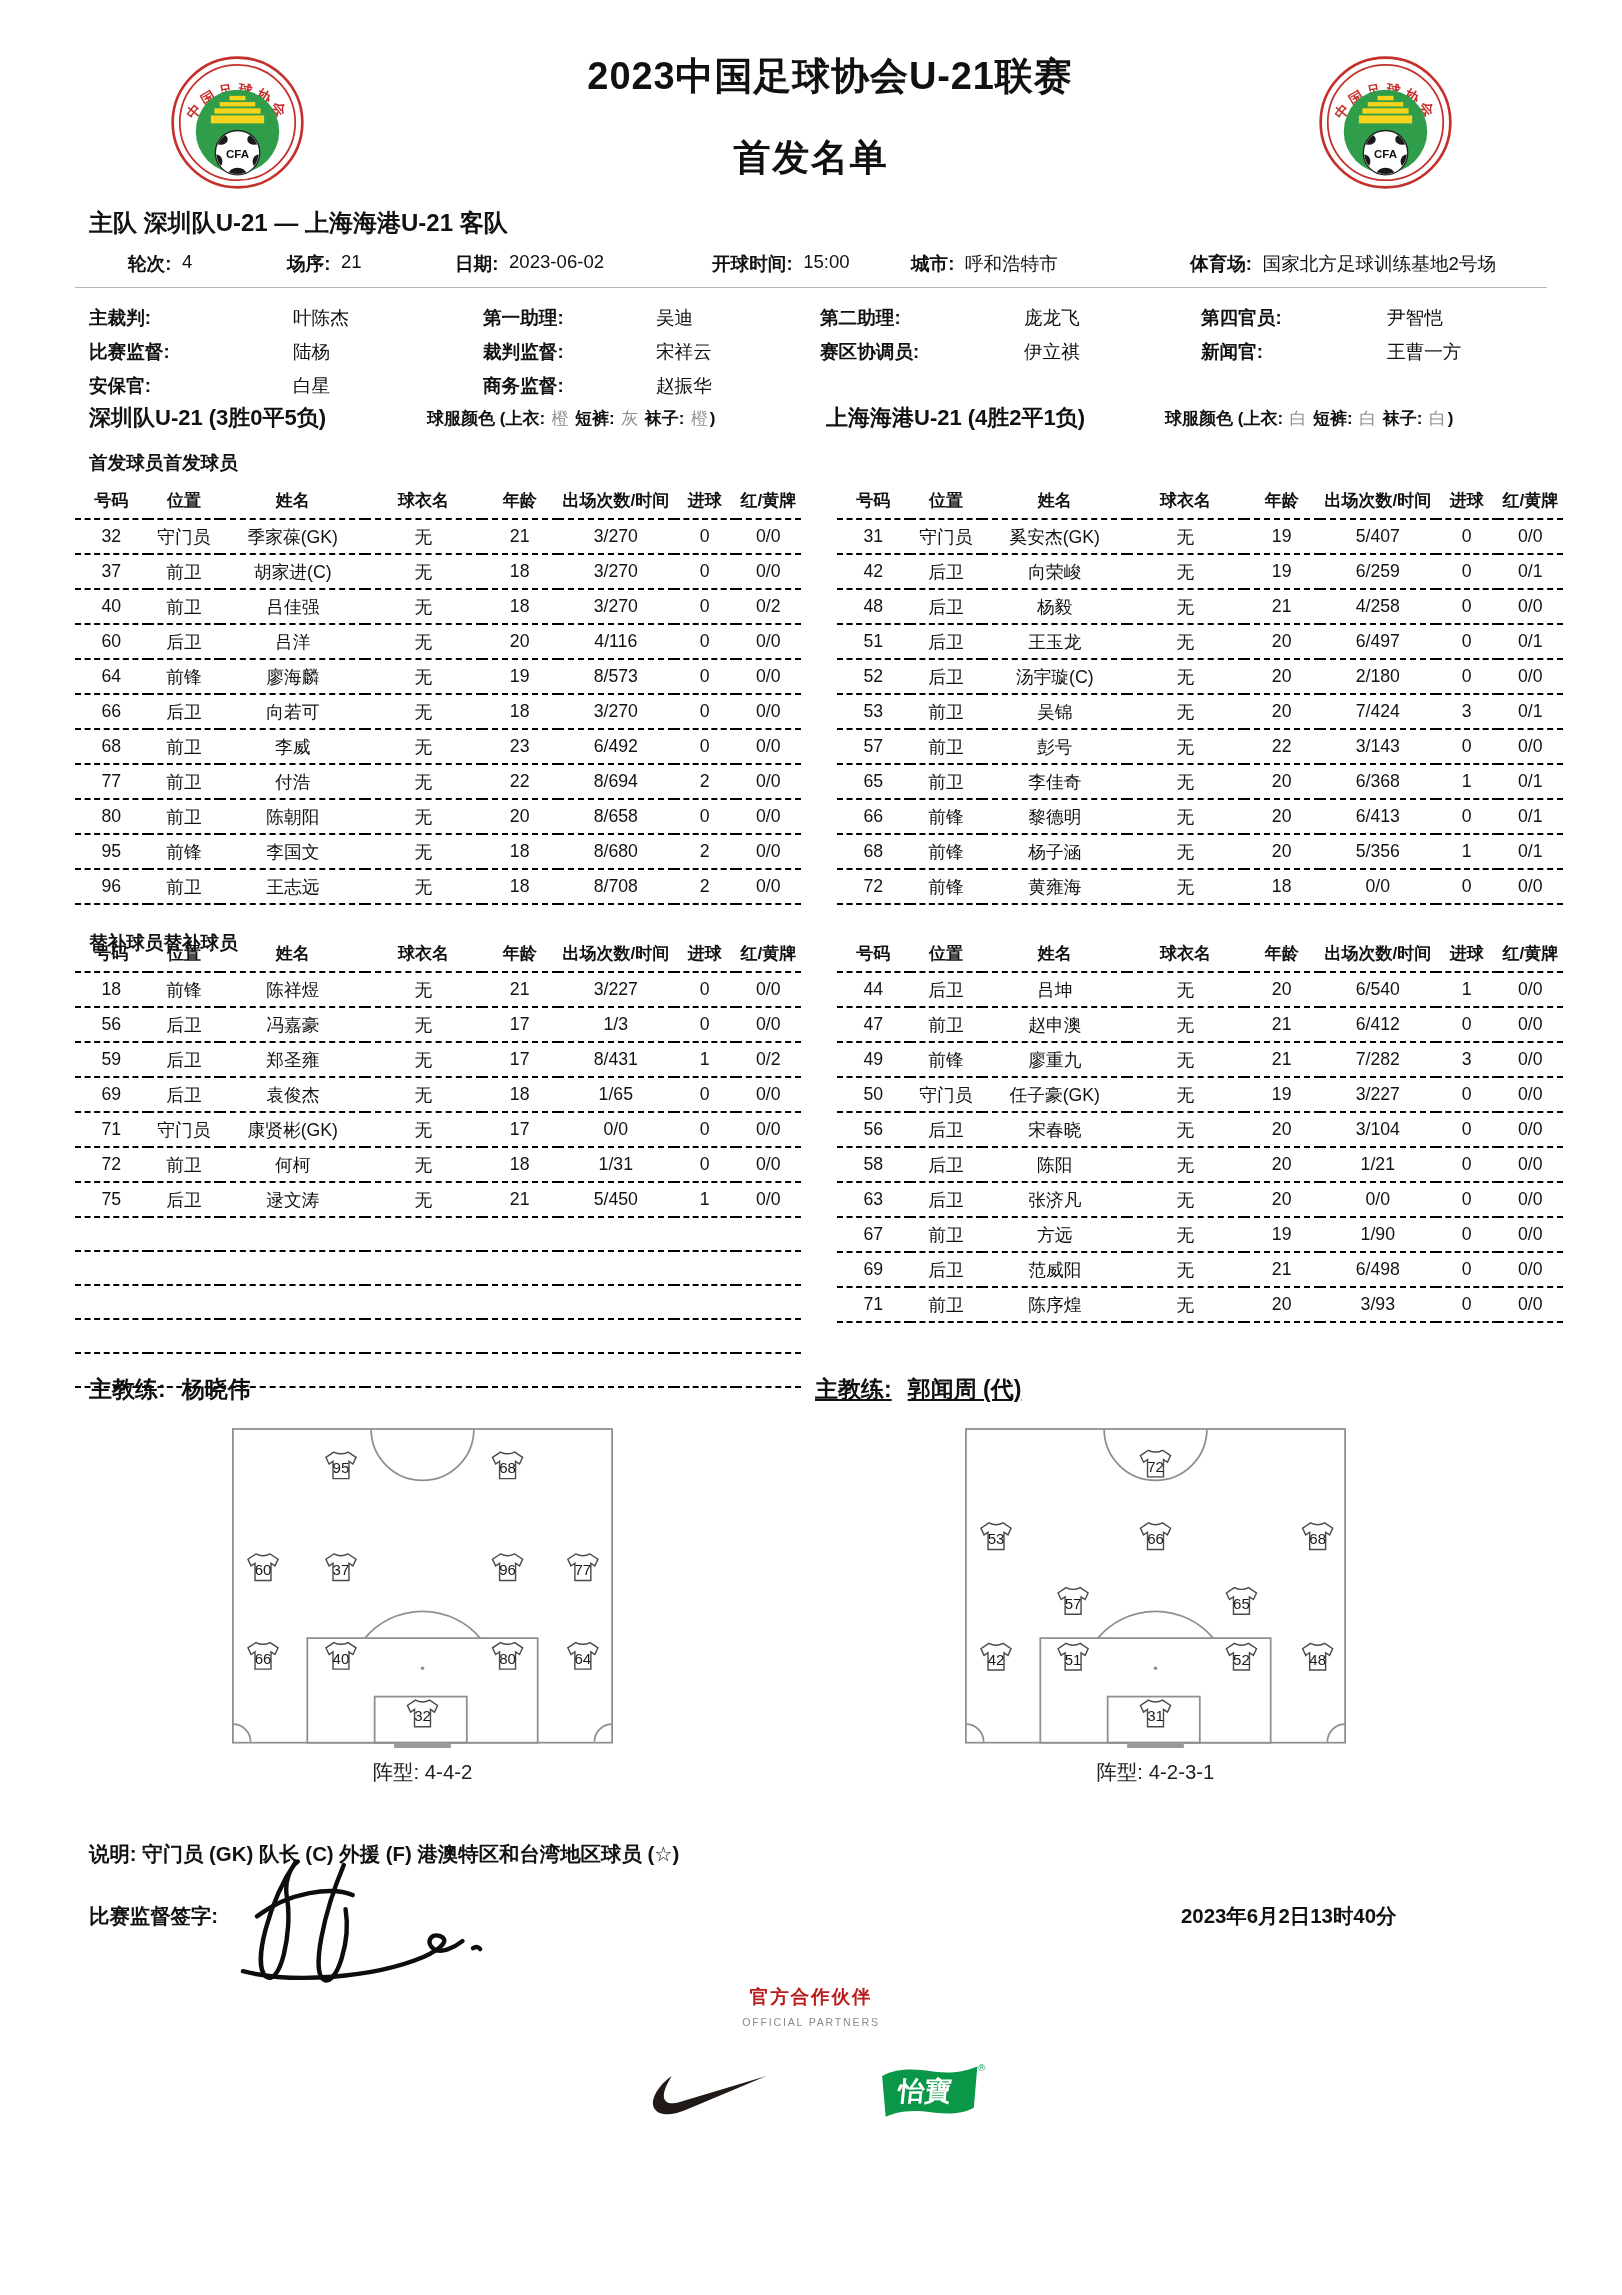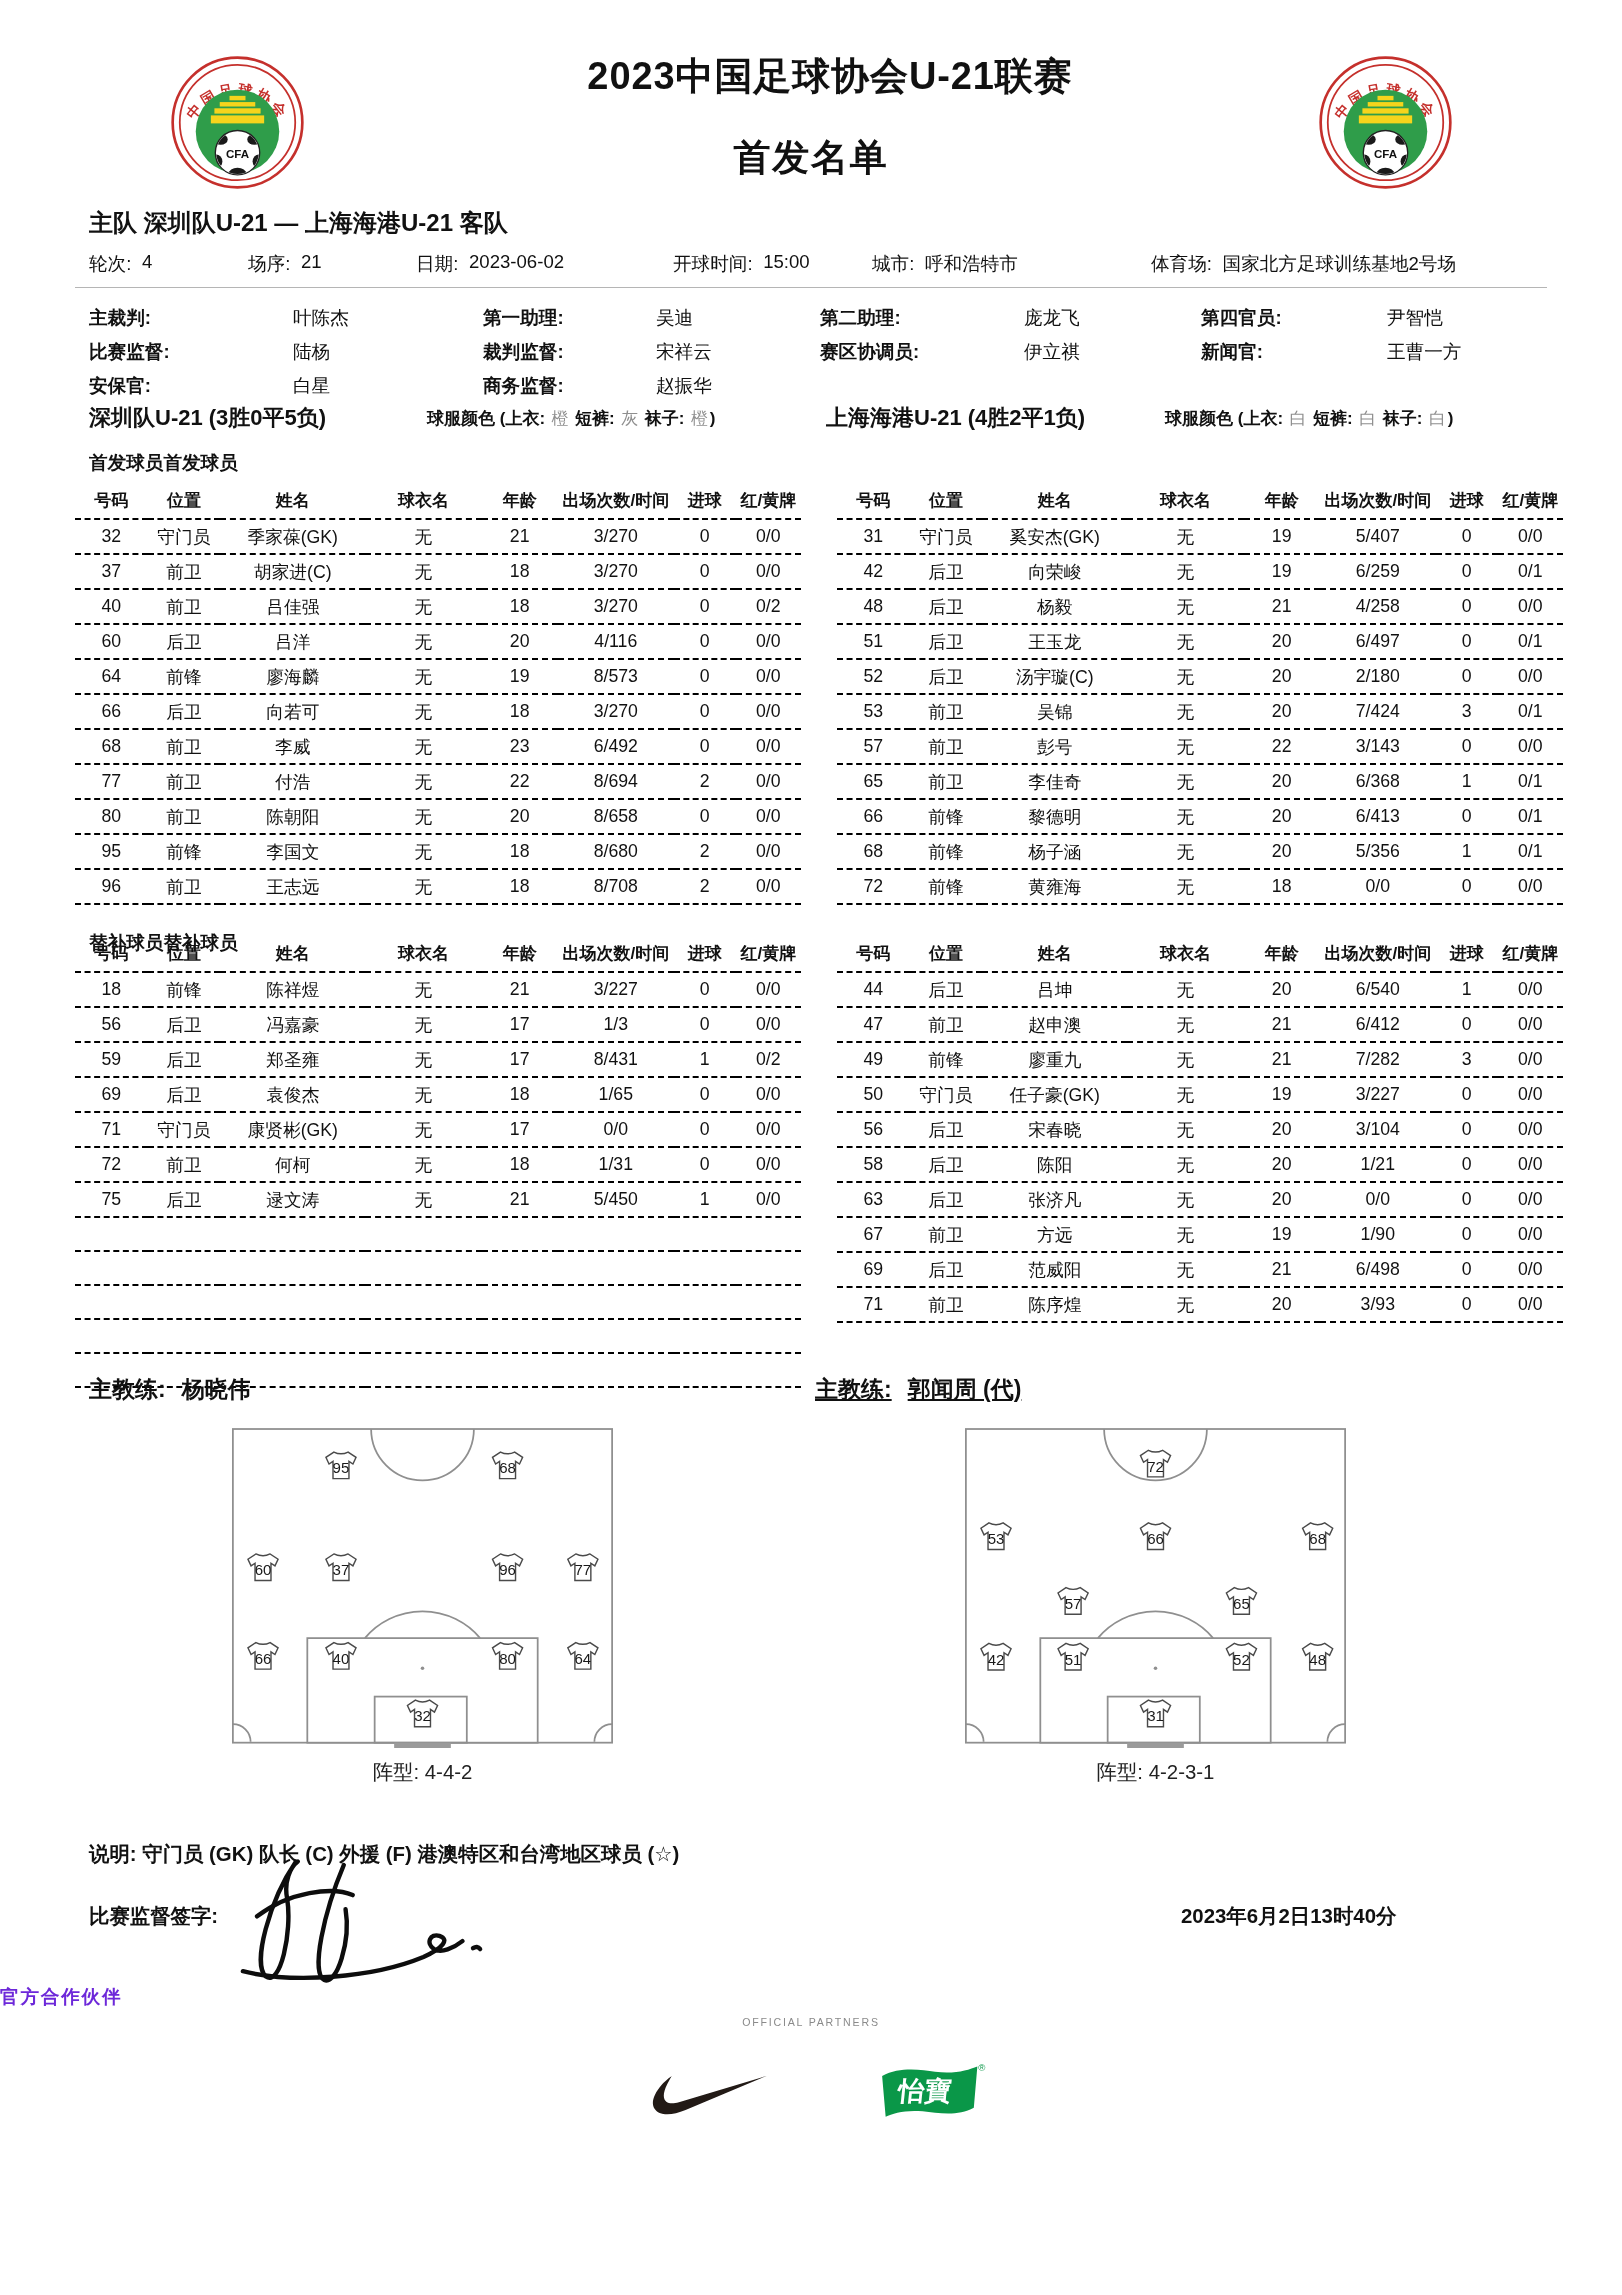--- a/index.html
+++ b/index.html
@@ -10,21 +10,21 @@
   }
   .abs{position:absolute;}
   
   .title1{top:51px;left:0;width:100%;text-align:center;font-size:38px;font-weight:bold;letter-spacing:0.9px;padding-left:19px;}
   .title2{top:133px;left:0;width:100%;text-align:center;font-size:37px;font-weight:bold;letter-spacing:1.8px;}
   .logo{width:135px;height:143px;}
   .logo-left{left:170px;top:51px;}
   .logo-right{left:1318px;top:51px;}
   .teams-line{left:89px;top:207px;font-size:24px;font-weight:bold;}
   .info-row{left:89px;top:251px;display:flex;font-size:18.6px;white-space:nowrap;}
-  .info-row .lbl{font-weight:normal;margin-right:10.6px;}
+  .info-row .lbl{font-weight:bold;margin-right:10.6px;margin-left:39px;}
   .rule{left:75px;top:287px;width:1472px;border-top:0.9px solid #b5b5b5;height:0;}
   .officials{left:89px;top:301px;display:grid;grid-template-columns:204px 190px 173px 164px 204px 177px 186px auto;grid-auto-rows:34px;font-size:18.6px;align-items:center;}
   .officials .lbl{font-weight:bold;}
   
   .team-title{font-size:22px;font-weight:bold;white-space:nowrap;}
   .kit{font-size:17px;font-weight:bold;white-space:nowrap;}
   .kit .color{color:#8f8f8f;font-weight:normal;padding:0 1.8px;}
   .sec-title{font-size:18.6px;font-weight:bold;}
   
   table.squad{position:absolute;width:726px;border-collapse:collapse;table-layout:fixed;font-size:17.7px;}
@@ -36,21 +36,21 @@
   .coach{font-size:23px;font-weight:bold;white-space:nowrap;}
   .coach .nm{margin-left:16px;}
   
   .pitch{width:381px;height:321px;}
   .pitch-caption{width:381px;text-align:center;font-size:20.4px;color:#222;}
   
   .notes{left:89px;top:1840px;font-size:20.4px;font-weight:bold;}
   .sig-label{left:89px;top:1902px;font-size:20.4px;font-weight:bold;}
   .sig-svg{left:211px;top:1842px;width:301px;height:177px;}
   .datetime{left:1181px;top:1902px;font-size:20.4px;font-weight:bold;}
-  .partners-cn{top:1984px;left:0;width:100%;text-align:left;font-size:18.6px;font-weight:bold;color:#6d28d9;letter-spacing:1.8px;}
+  .partners-cn{top:1984px;left:0;width:100%;text-align:center;font-size:18.6px;font-weight:bold;color:#b91c1c;letter-spacing:1.8px;}
   .partners-en{top:2016px;left:0;width:100%;text-align:center;font-size:10.6px;color:#8a8a8a;letter-spacing:1.8px;}
   .nike-svg{left:651px;top:2074px;width:117px;height:43px;}
   .cestbon-svg{left:875px;top:2062px;width:113px;height:67px;}
 </style>
 </head>
 <body>
 
 <div class="page">
 
   <svg width="0" height="0" style="position:absolute" aria-hidden="true">

